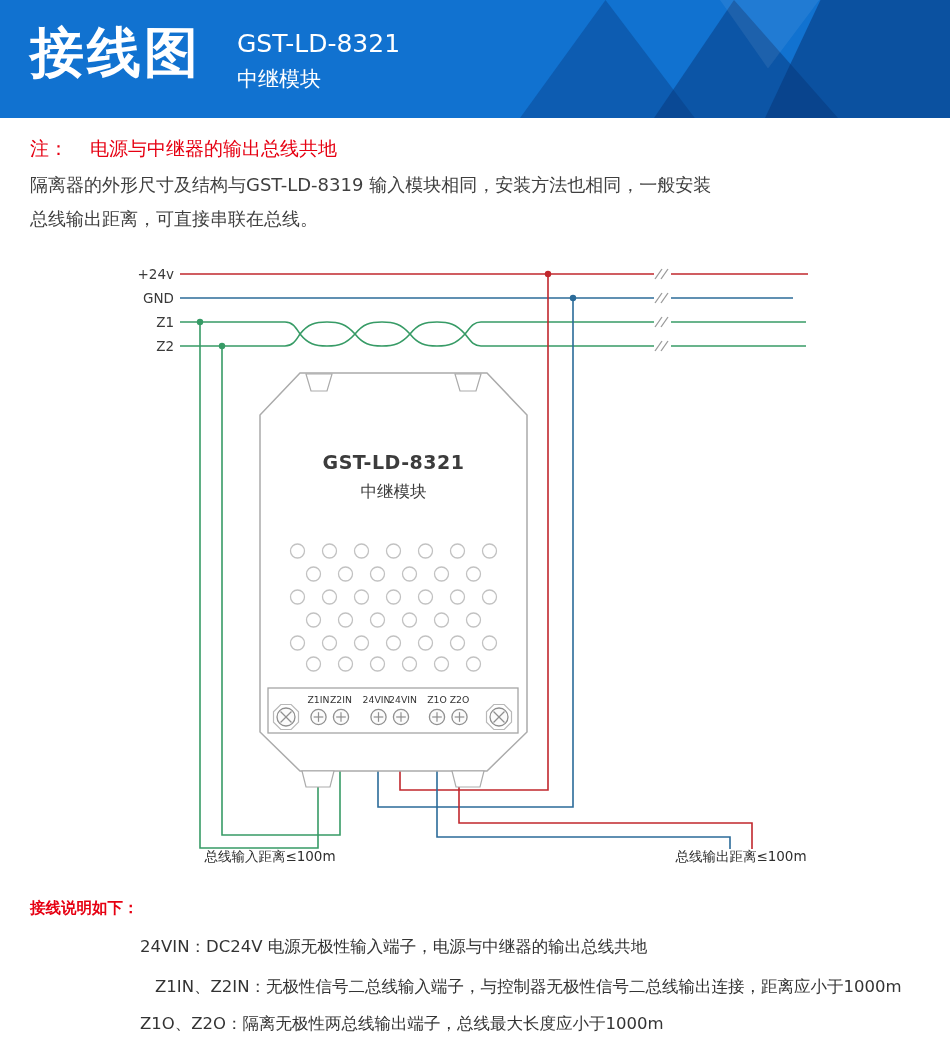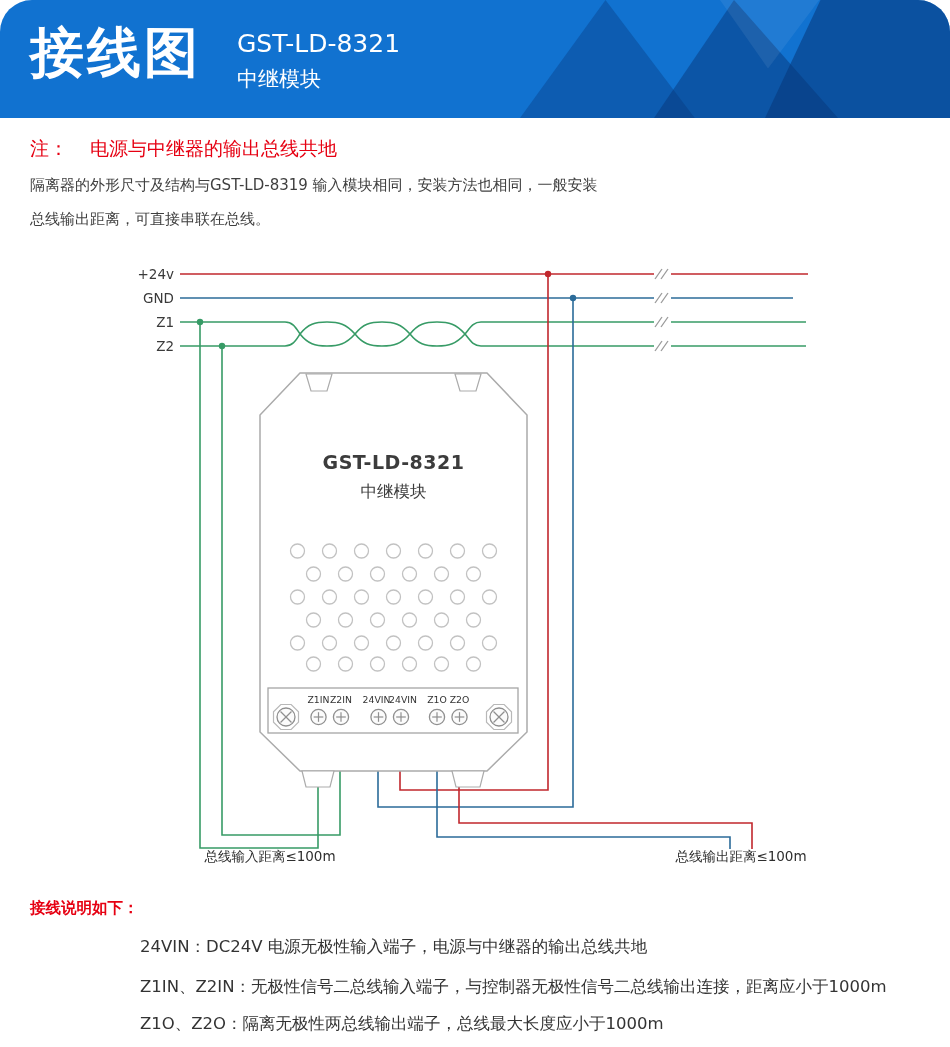--- a/index.html
+++ b/index.html
@@ -1,36 +1,36 @@
 <!DOCTYPE html>
 <html><head>
 <meta charset="utf-8">
 <style>
   html,body{margin:0;padding:0;background:#fff;}
   .page{position:relative;width:950px;height:1047px;background:#fff;overflow:hidden;
-        font-family:"DejaVu Sans","Liberation Sans",sans-serif;border-radius:32px;}
+        font-family:"DejaVu Sans","Liberation Sans",sans-serif;}
 
   
   .header{position:absolute;left:0;top:0;width:950px;height:118px;background:#1172d0;overflow:hidden;}
   .facets{position:absolute;right:0;top:0;width:430px;height:118px;overflow:hidden;}
   .facet{position:absolute;top:0;height:118px;}
   .f1{left:0;width:190px;background:rgba(8,60,130,.40);clip-path:polygon(0 100%,45% 0,92% 100%);}
   .f2{left:118px;width:200px;background:rgba(6,50,115,.45);clip-path:polygon(8% 100%,48% 0,100% 100%);}
   .f3{left:245px;width:185px;background:rgba(7,55,120,.55);clip-path:polygon(30% 0,100% 0,100% 100%,0 100%);}
   .f4{left:200px;width:160px;background:rgba(255,255,255,.07);clip-path:polygon(0 0,62% 0,30% 58%);}
   .page-title{position:absolute;left:30px;top:26px;margin:0;color:#fff;font-size:54px;font-weight:700;
               letter-spacing:3px;line-height:1;}
   .model-block{position:absolute;left:237px;top:30px;color:#fff;}
   .model-number{font-size:25px;line-height:1.1;}
   .model-name{font-size:21px;margin-top:7px;}
 
   
   .note-line{position:absolute;left:30px;top:136px;display:flex;color:#e60012;font-size:19px;font-weight:500;}
   .note-prefix{margin-right:22px;}
-  .intro{position:absolute;left:30px;top:168px;color:#3f3f3f;font-size:15px;line-height:34px;white-space:nowrap;}
+  .intro{position:absolute;left:30px;top:168px;color:#3f3f3f;font-size:18px;line-height:34px;white-space:nowrap;}
 
   
   .diagram-svg{position:absolute;left:0;top:255px;}
   .wire{fill:none;stroke-width:1.6;}
   .outline{fill:#fff;stroke:#ababab;stroke-width:1.5;}
   .tab{fill:#fff;stroke:#ababab;stroke-width:1.2;}
   .tblock{fill:#fff;stroke:#a5a5a5;stroke-width:1.3;}
   #vent-holes circle{fill:none;stroke:#c2c2c2;stroke-width:1.3;}
   #terminal-screws circle{fill:#fbfbfb;stroke:#8f8f8f;stroke-width:1.3;}
   #terminal-screws line{stroke:#8f8f8f;stroke-width:1.2;}
@@ -40,21 +40,21 @@
   #break-marks line{stroke:#9a9a9a;stroke-width:1.3;}
   .bus-label{font-size:13.5px;fill:#3a3a3a;}
   .term-label{font-size:9.3px;fill:#333;text-anchor:middle;}
   .dist-label{font-size:13.5px;fill:#2e2e2e;text-anchor:middle;}
   .module-name{font-size:19px;font-weight:600;fill:#3c3c3c;text-anchor:middle;letter-spacing:.5px;}
   .module-type{font-size:16.5px;fill:#3c3c3c;text-anchor:middle;}
 
   
   .notes-heading{position:absolute;left:30px;top:898px;color:#e60012;font-size:15.5px;font-weight:700;}
   .note-item{position:absolute;left:140px;color:#333;font-size:16.5px;white-space:nowrap;text-align:right;}
-  .ni0{top:936px;} .ni1{top:976px;} .ni2{top:1013px;}
+  .ni0{top:936px;} .ni1{top:976px;margin-left:15px;} .ni2{top:1013px;}
 </style>
 </head>
 <body>
 
 <div class="page">
 
   <div class="header">
     <div class="facets">
       <div class="facet f1"></div>
       <div class="facet f2"></div>

